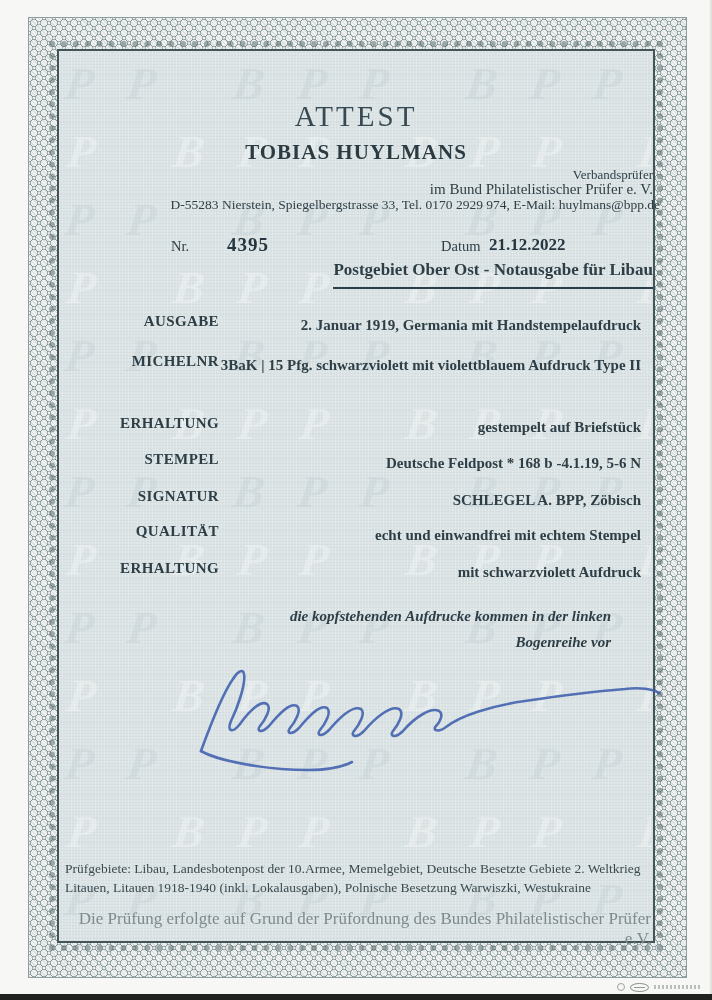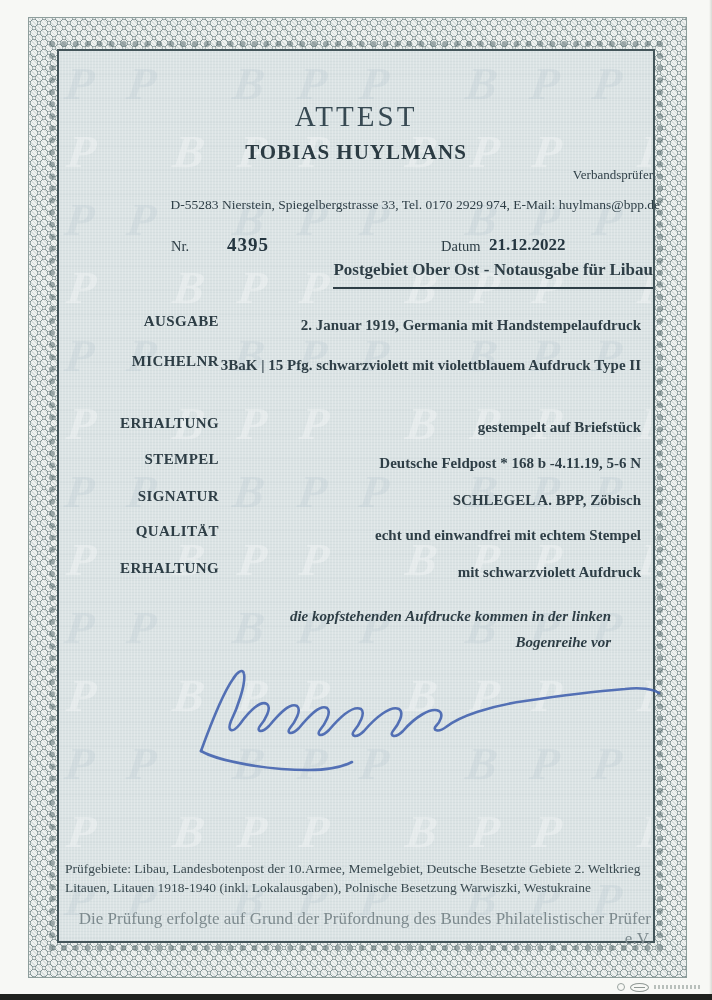--- a/index.html
+++ b/index.html
@@ -111,20 +111,21 @@
       <div class="wm-row" style="top:548px">BPP BPP BPP BPP BPP BPP</div>
       <div class="wm-row" style="top:616px">BPP BPP BPP BPP BPP BPP</div>
       <div class="wm-row" style="top:684px">BPP BPP BPP BPP BPP BPP</div>
       <div class="wm-row" style="top:752px">BPP BPP BPP BPP BPP BPP</div>
       <div class="wm-row" style="top:820px">BPP BPP BPP BPP BPP BPP</div>
     </div>
 
     <div class="abs ctr attest">ATTEST</div>
     <div class="abs ctr examiner">TOBIAS HUYLMANS</div>
     <div class="abs ctr role ink">Verbandsprüfer</div>
+    <div class="abs ctr assoc ink">im Bund Philatelistischer Prüfer e. V.</div>
     <div class="abs ctr address ink">D-55283 Nierstein, Spiegelbergstrasse 33, Tel. 0170 2929 974, E-Mail: huylmans@bpp.de</div>
 
     <div class="abs meta">
       <span class="nr-label ink">Nr.</span>
       <span class="nr-value">4395</span>
       <span class="dt-label ink">Datum</span>
       <span class="dt-value">21.12.2022</span>
     </div>
 
     <div class="abs ctr subject ink">
@@ -138,21 +139,21 @@
     <div class="field-row fr1">
       <div class="field-label ink">MICHELNR</div>
       <div class="field-value ink">3BaK | 15 Pfg. schwarzviolett mit violettblauem Aufdruck Type II</div>
     </div>
     <div class="field-row fr2">
       <div class="field-label ink">ERHALTUNG</div>
       <div class="field-value ink">gestempelt auf Briefstück</div>
     </div>
     <div class="field-row fr3">
       <div class="field-label ink">STEMPEL</div>
-      <div class="field-value ink">Deutsche Feldpost * 168 b -4.11.19, 5-6 N</div>
+      <div class="field-value ink">Deutsche Feldpost * 168 b -4.1.19, 5-6 N</div>
     </div>
     <div class="field-row fr4">
       <div class="field-label ink">SIGNATUR</div>
       <div class="field-value ink">SCHLEGEL A. BPP, Zöbisch</div>
     </div>
     <div class="field-row fr5">
       <div class="field-label ink">QUALITÄT</div>
       <div class="field-value ink">echt und einwandfrei mit echtem Stempel</div>
     </div>
     <div class="field-row fr6">

